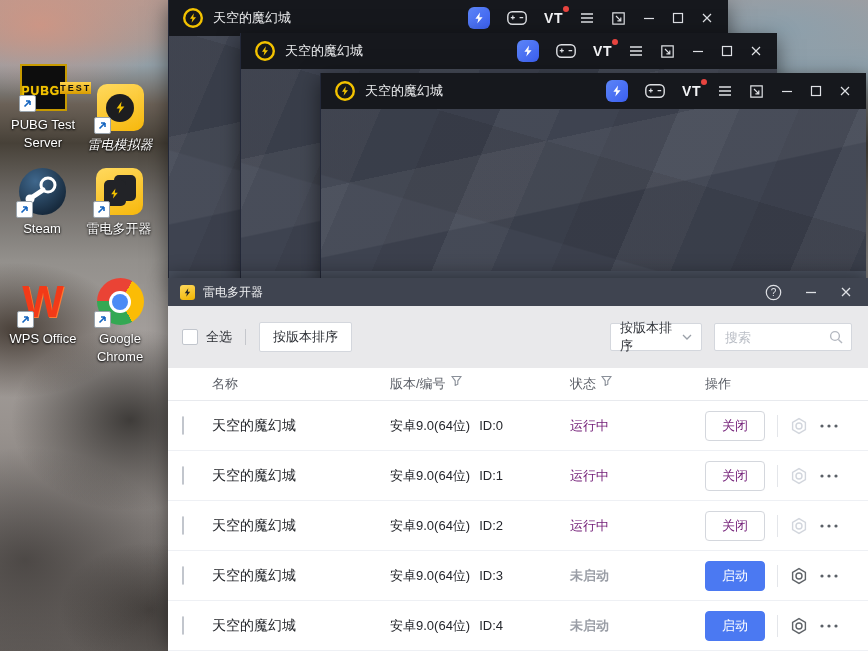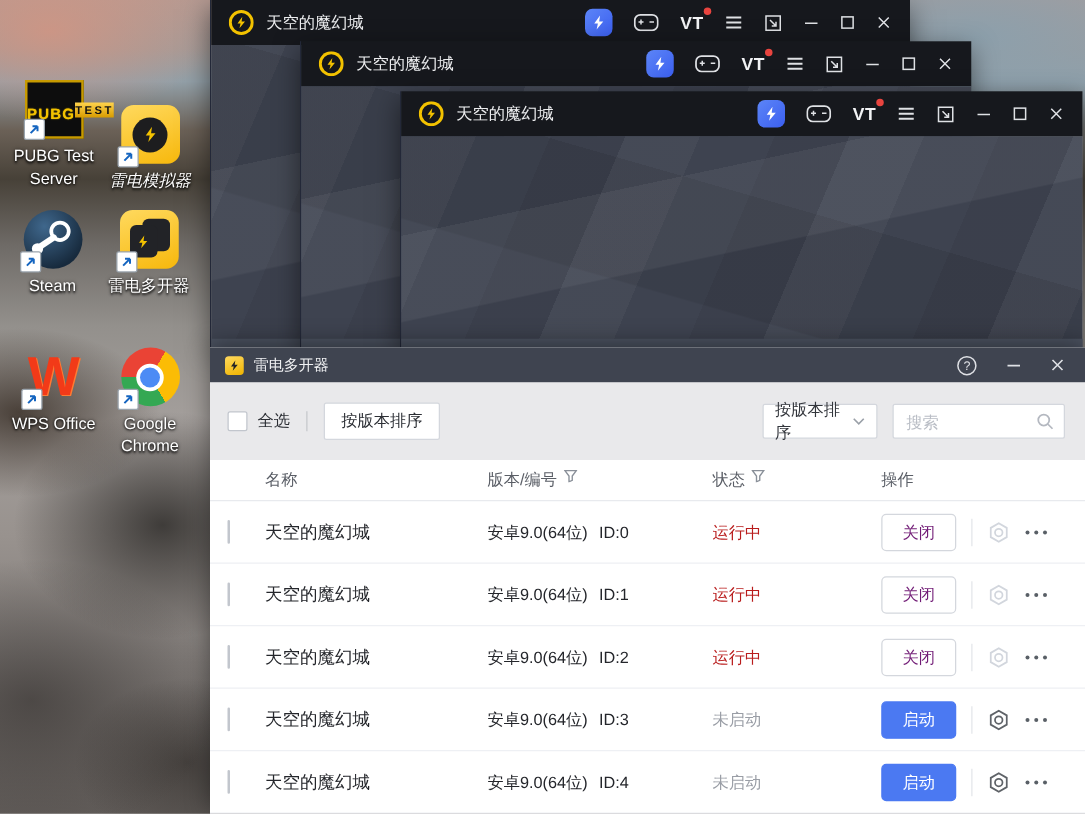--- a/index.html
+++ b/index.html
@@ -75,22 +75,22 @@
   .search-box input{border:none;outline:none;flex:1;min-width:0;font-size:13px;font-family:inherit;color:#33363c;background:transparent;}
   .search-box input::placeholder{color:#b9bdc5;}
   .mgrid{display:grid;grid-template-columns:30px 178px 180px 135px 1fr;align-items:center;padding-left:14px;}
   .mhead{height:32px;font-size:13px;color:#5a5e66;border-bottom:1px solid #e8eaee;flex:0 0 auto;}
   .mhead .hcell{display:flex;align-items:flex-start;gap:5px;}
   .mrow{height:50px;border-bottom:1px solid #eef0f4;}
   .cell-name{font-size:14px;color:#24262b;}
   .cell-ver{font-size:13px;color:#24262b;}
   .cell-ver .idtxt{margin-left:9px;}
   .cell-status{font-size:13px;}
-  .cell-status.running{color:#b91c1c;}
-  .cell-status.stopped{color:#9a9ea6;}
+  .cell-status.running{color:#701a75;}
+  .cell-status.stopped{color:#9a9ea6;font-weight:bold;}
   .cell-ops{display:flex;align-items:center;}
   .act-btn{width:60px;height:30px;border-radius:4px;font-size:13px;font-family:inherit;cursor:pointer;}
   .btn-light{background:#fff;border:1px solid #d4d7dd;color:#701a75;}
   .btn-primary{background:#4b79f2;border:1px solid #4b79f2;color:#fff;}
   .vdiv{width:1px;height:22px;background:#e4e6ea;margin-left:12px;}
   .gear{margin-left:12px;display:flex;cursor:pointer;color:#5f6368;}
   .gear.dim{color:#d2d6dd;}
   .more{margin-left:12px;display:flex;cursor:pointer;color:#595f66;}
 </style>
 </head>

